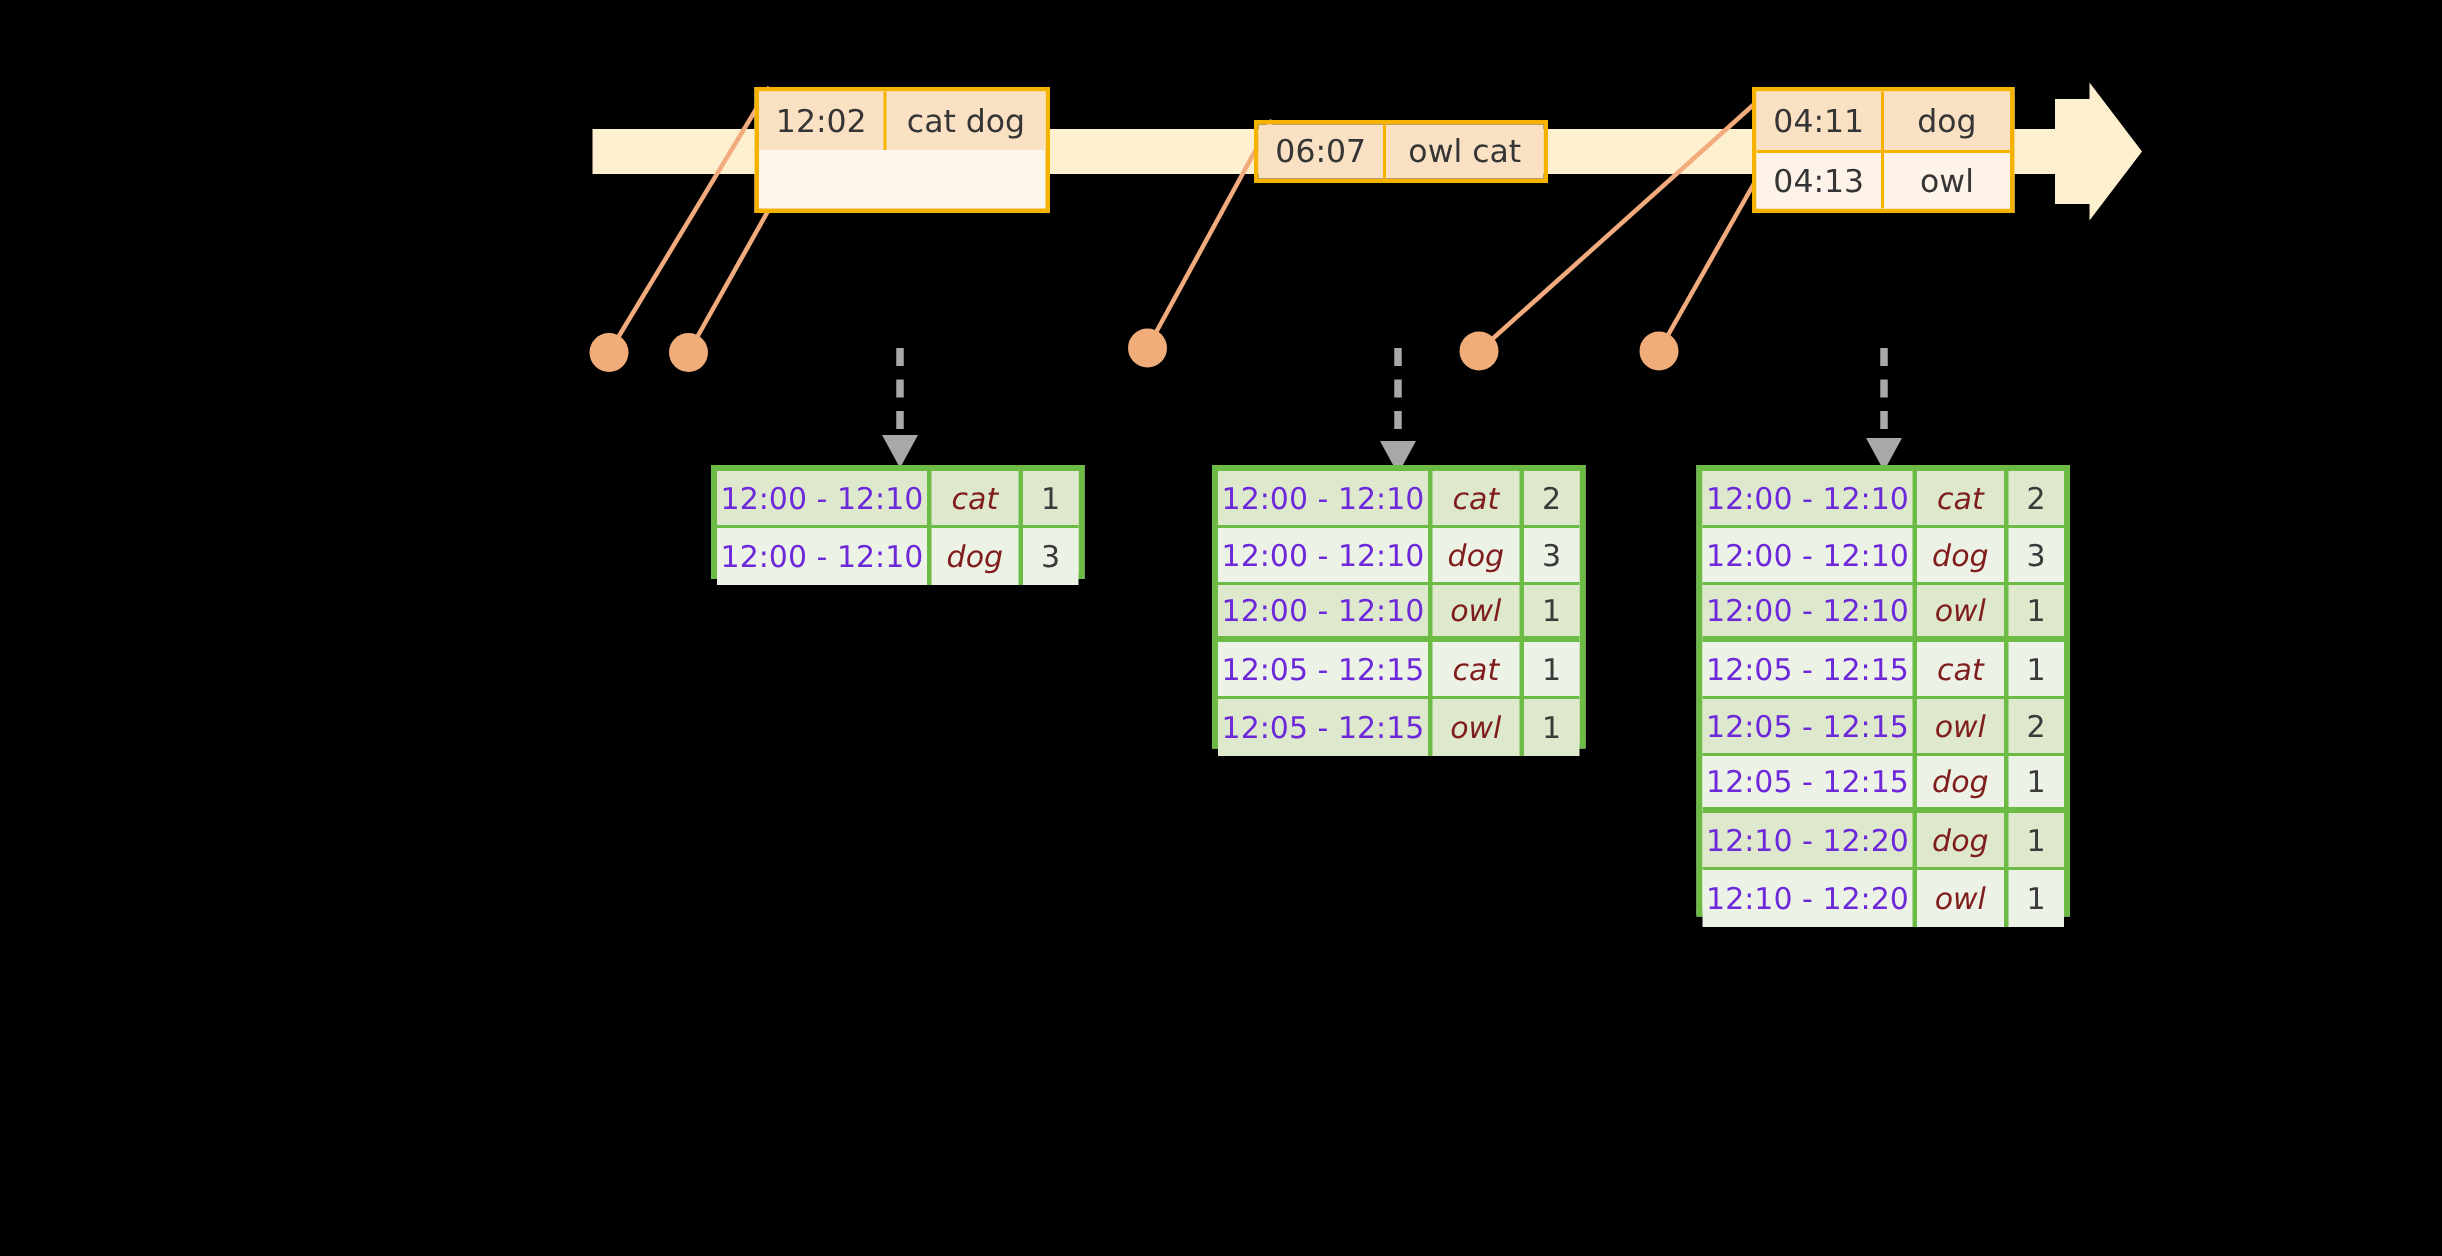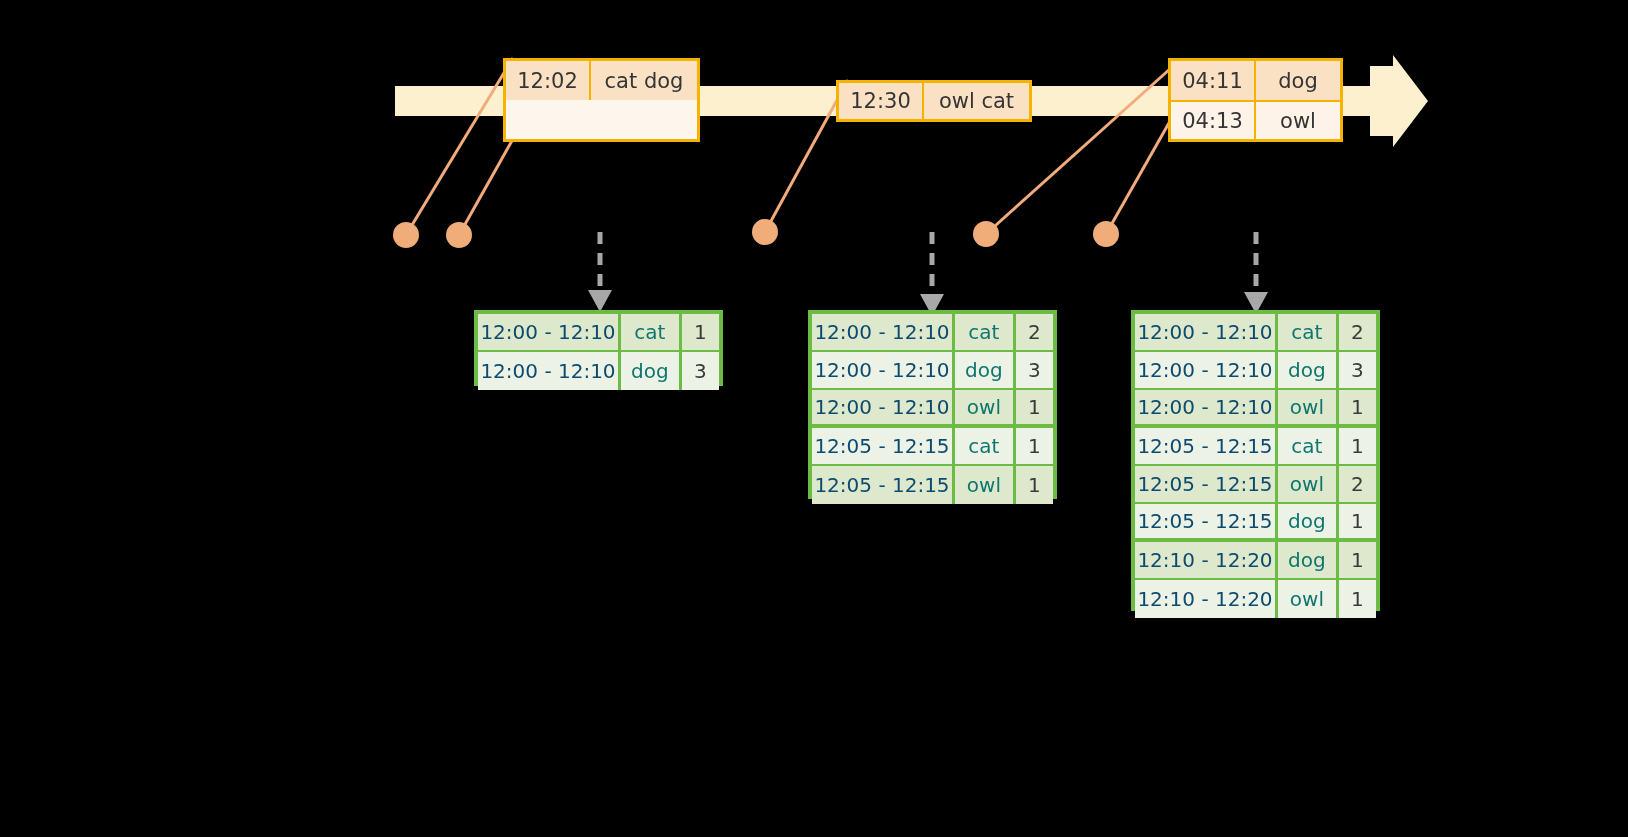--- a/index.html
+++ b/index.html
@@ -93,33 +93,34 @@
   .res-row:last-child { border-bottom: none; }
   .res-row.shade { background: #dde8cd; }
   .res-row.plain { background: #edf2e6; }
   .res-row.groupsep { border-bottom: 4px solid #6bbb44; }
   .res-win {
     width: 146px;
     display: flex;
     align-items: center;
     justify-content: center;
     font-size: 20px;
-    color: #0c4a6e;
+    color: #6d28d9;
     border-right: 3px solid #6bbb44;
     box-sizing: border-box;
   }
   .res-word {
     width: 62px;
     display: flex;
     align-items: center;
     justify-content: center;
     font-size: 20px;
-    color: #0f766e;
+    color: #7f1d1d;
     border-right: 3px solid #6bbb44;
     box-sizing: border-box;
+    font-style: italic;
   }
   .res-count {
     width: 38px;
     display: flex;
     align-items: center;
     justify-content: center;
     font-size: 20px;
     color: #3a3a3a;
     box-sizing: border-box;
   }
@@ -166,21 +167,21 @@
 
   <div class="evt-box" style="left:503px; top:58px; width:197px; height:84px;">
     <div class="evt-row shade">
       <div class="evt-time">12:02</div>
       <div class="evt-words">cat dog</div>
     </div>
   </div>
 
   <div class="evt-box" style="left:836px; top:80px; width:196px; height:42px;">
     <div class="evt-row shade" style="height:36px;">
-      <div class="evt-time">12:30</div>
+      <div class="evt-time">06:07</div>
       <div class="evt-words">owl cat</div>
     </div>
   </div>
 
   <div class="evt-box" style="left:1168px; top:58px; width:175px; height:84px;">
     <div class="evt-row shade">
       <div class="evt-time">04:11</div>
       <div class="evt-words">dog</div>
     </div>
     <div class="evt-row plain">

